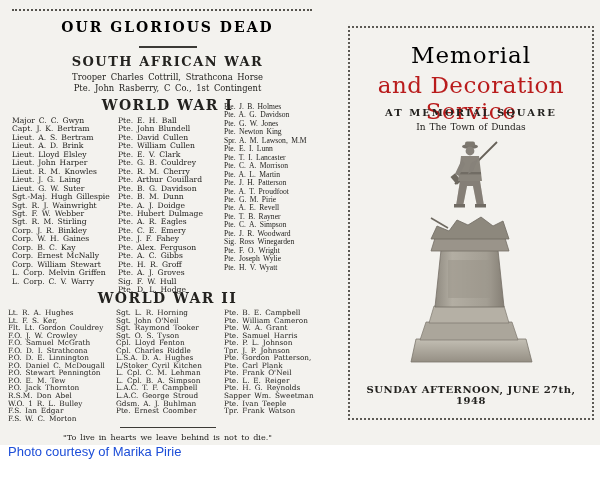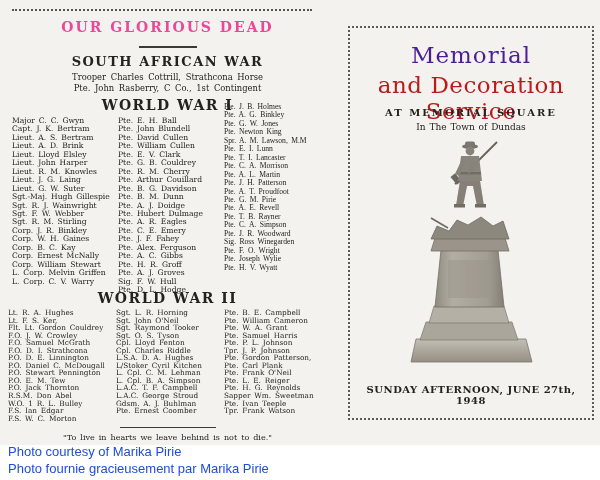--- a/index.html
+++ b/index.html
@@ -9,42 +9,42 @@
     font-family:"DejaVu Serif", serif;
     color:#23221f;
   }
   .canvas { position:relative; width:600px; height:480px; overflow:hidden; background:#ffffff; }
   .scan { position:absolute; left:0; top:0; width:600px; height:445px; background:#f3f2ee; }
 
   
   .left-page { position:absolute; left:0; top:0; width:338px; height:445px; }
   .dotted-top { position:absolute; left:12px; top:9px; width:300px; border-top:2px dotted #55534d; }
   .c { text-align:center; }
-  .glorious-title { position:absolute; left:0; top:19px; width:335px; font-weight:bold; font-size:14px; letter-spacing:2px; color:#ec4899; }
+  .glorious-title { position:absolute; left:0; top:19px; width:335px; font-weight:bold; font-size:14px; letter-spacing:2px; color:#000000; }
   .rule-1 { position:absolute; left:139px; top:46px; width:58px; border-top:2px solid #3b3a36; }
   .saw-heading { position:absolute; left:0; top:54px; width:335px; font-weight:bold; font-size:13px; letter-spacing:1.5px; }
   .saw-names { position:absolute; left:0; top:72px; width:335px; font-size:8.4px; line-height:10.5px; word-spacing:2px; }
   .ww1-heading { position:absolute; left:0; top:97px; width:335px; font-weight:bold; font-size:14px; letter-spacing:1.5px; }
   .ww2-heading { position:absolute; left:0; top:290px; width:335px; font-weight:bold; font-size:14px; letter-spacing:1.5px; }
   .name-col { position:absolute; }
   .ww1-col1 { left:12px;  top:117px; width:104px; }
   .ww1-col2 { left:118px; top:117px; width:104px; }
   .ww1-col3 { left:224px; top:103px; width:110px;font-family:Liberation Serif, serif; }
   .ww2-col1 { left:8px;   top:309px; width:106px; }
   .ww2-col2 { left:116px; top:309px; width:106px; }
   .ww2-col3 { left:224px; top:309px; width:110px; }
   .ww1-col1 .name-row, .ww1-col2 .name-row, .ww1-col3 .name-row { font-size:7.6px; line-height:8.45px; }
   .ww2-col1 .name-row, .ww2-col2 .name-row, .ww2-col3 .name-row { font-size:7.3px; line-height:7.55px; }
   .name-row { white-space:nowrap; word-spacing:1.5px; color:#23221f; }
   .rule-2 { position:absolute; left:120px; top:427px; width:96px; border-top:1.5px solid #3b3a36; }
   .quote-line { position:absolute; left:0; top:433px; width:335px; font-size:8px; word-spacing:1.5px; }
 
   
   .program-cover { position:absolute; left:348px; top:26px; width:242px; height:390px; border:2px dotted #5c5a54; background:#f3f2ee; }
-  .cover-title-1 { position:absolute; left:0; top:14px;  width:242px; font-size:23px; letter-spacing:1px; color:#4c1d95; }
+  .cover-title-1 { position:absolute; left:0; top:14px;  width:242px; font-size:23px; letter-spacing:1px; color:#000000; }
   .cover-title-2 { position:absolute; left:0; top:44px;  width:242px; font-size:23px; letter-spacing:0.5px; color:#b91c1c; }
   .cover-sub-1   { position:absolute; left:0; top:79px;  width:242px; font-size:10px; font-weight:bold; letter-spacing:2px; }
   .cover-sub-2   { position:absolute; left:0; top:94px;  width:242px; font-size:9px; word-spacing:1px; }
   .statue-wrap   { position:absolute; left:54px; top:110px; width:135px; height:230px; }
   .cover-date    { position:absolute; left:0; top:356px; width:242px; font-size:10px; font-weight:bold; letter-spacing:0.5px; }
   .cover-time    { position:absolute; left:0; top:376px; width:242px; font-size:9.5px; }
 
   
   .caption { position:absolute; left:8px; font-family:"Liberation Sans", sans-serif; font-size:13px; color:#1d4ed8;text-align:center; }
   .caption-en { top:444px; }
@@ -108,21 +108,21 @@
         <div class="name-row">Pte. J. F. Fahey</div>
         <div class="name-row">Pte. Alex. Ferguson</div>
         <div class="name-row">Pte. A. C. Gibbs</div>
         <div class="name-row">Pte. H. R. Groff</div>
         <div class="name-row">Pte. A. J. Groves</div>
         <div class="name-row">Sig. F. W. Hull</div>
         <div class="name-row">Pte. D. L. Hodge</div>
       </div>
     <div class="name-col ww1-col3">
         <div class="name-row">Pte. J. B. Holmes</div>
-        <div class="name-row">Pte. A. G. Binkley</div>
+        <div class="name-row">Pte. A. G. Davidson</div>
         <div class="name-row">Pte. G. W. Jones</div>
         <div class="name-row">Pte. Newton King</div>
         <div class="name-row">Spr. A. M. Lawson, M.M</div>
         <div class="name-row">Pte. E. I. Lunn</div>
         <div class="name-row">Pte. T. I. Lancaster</div>
         <div class="name-row">Pte. C. A. Morrison</div>
         <div class="name-row">Pte. A. L. Martin</div>
         <div class="name-row">Pte. J. H. Patterson</div>
         <div class="name-row">Pte. A. T. Proudfoot</div>
         <div class="name-row">Pte. G. M. Pirie</div>
@@ -238,14 +238,13 @@
         <path d="M56,43 L52,68 L59,68 L63,48 L69,48 L73,68 L80,68 L76,43 Z" fill="#857f77"></path>
         <rect x="50" y="66" width="11" height="3.5" fill="#716c64"></rect>
         <rect x="71" y="66" width="11" height="3.5" fill="#716c64"></rect>
       </svg>
     </div>
 
     <div class="cover-date c">SUNDAY AFTERNOON, JUNE 27th, 1948</div>
   </div>
 
   <div class="caption caption-en">Photo courtesy of Marika Pirie</div>
-  <div class="caption caption-fr">Photo fournie gracieusement par Marika Pirie</div>
 </div>
 
 </body></html>

